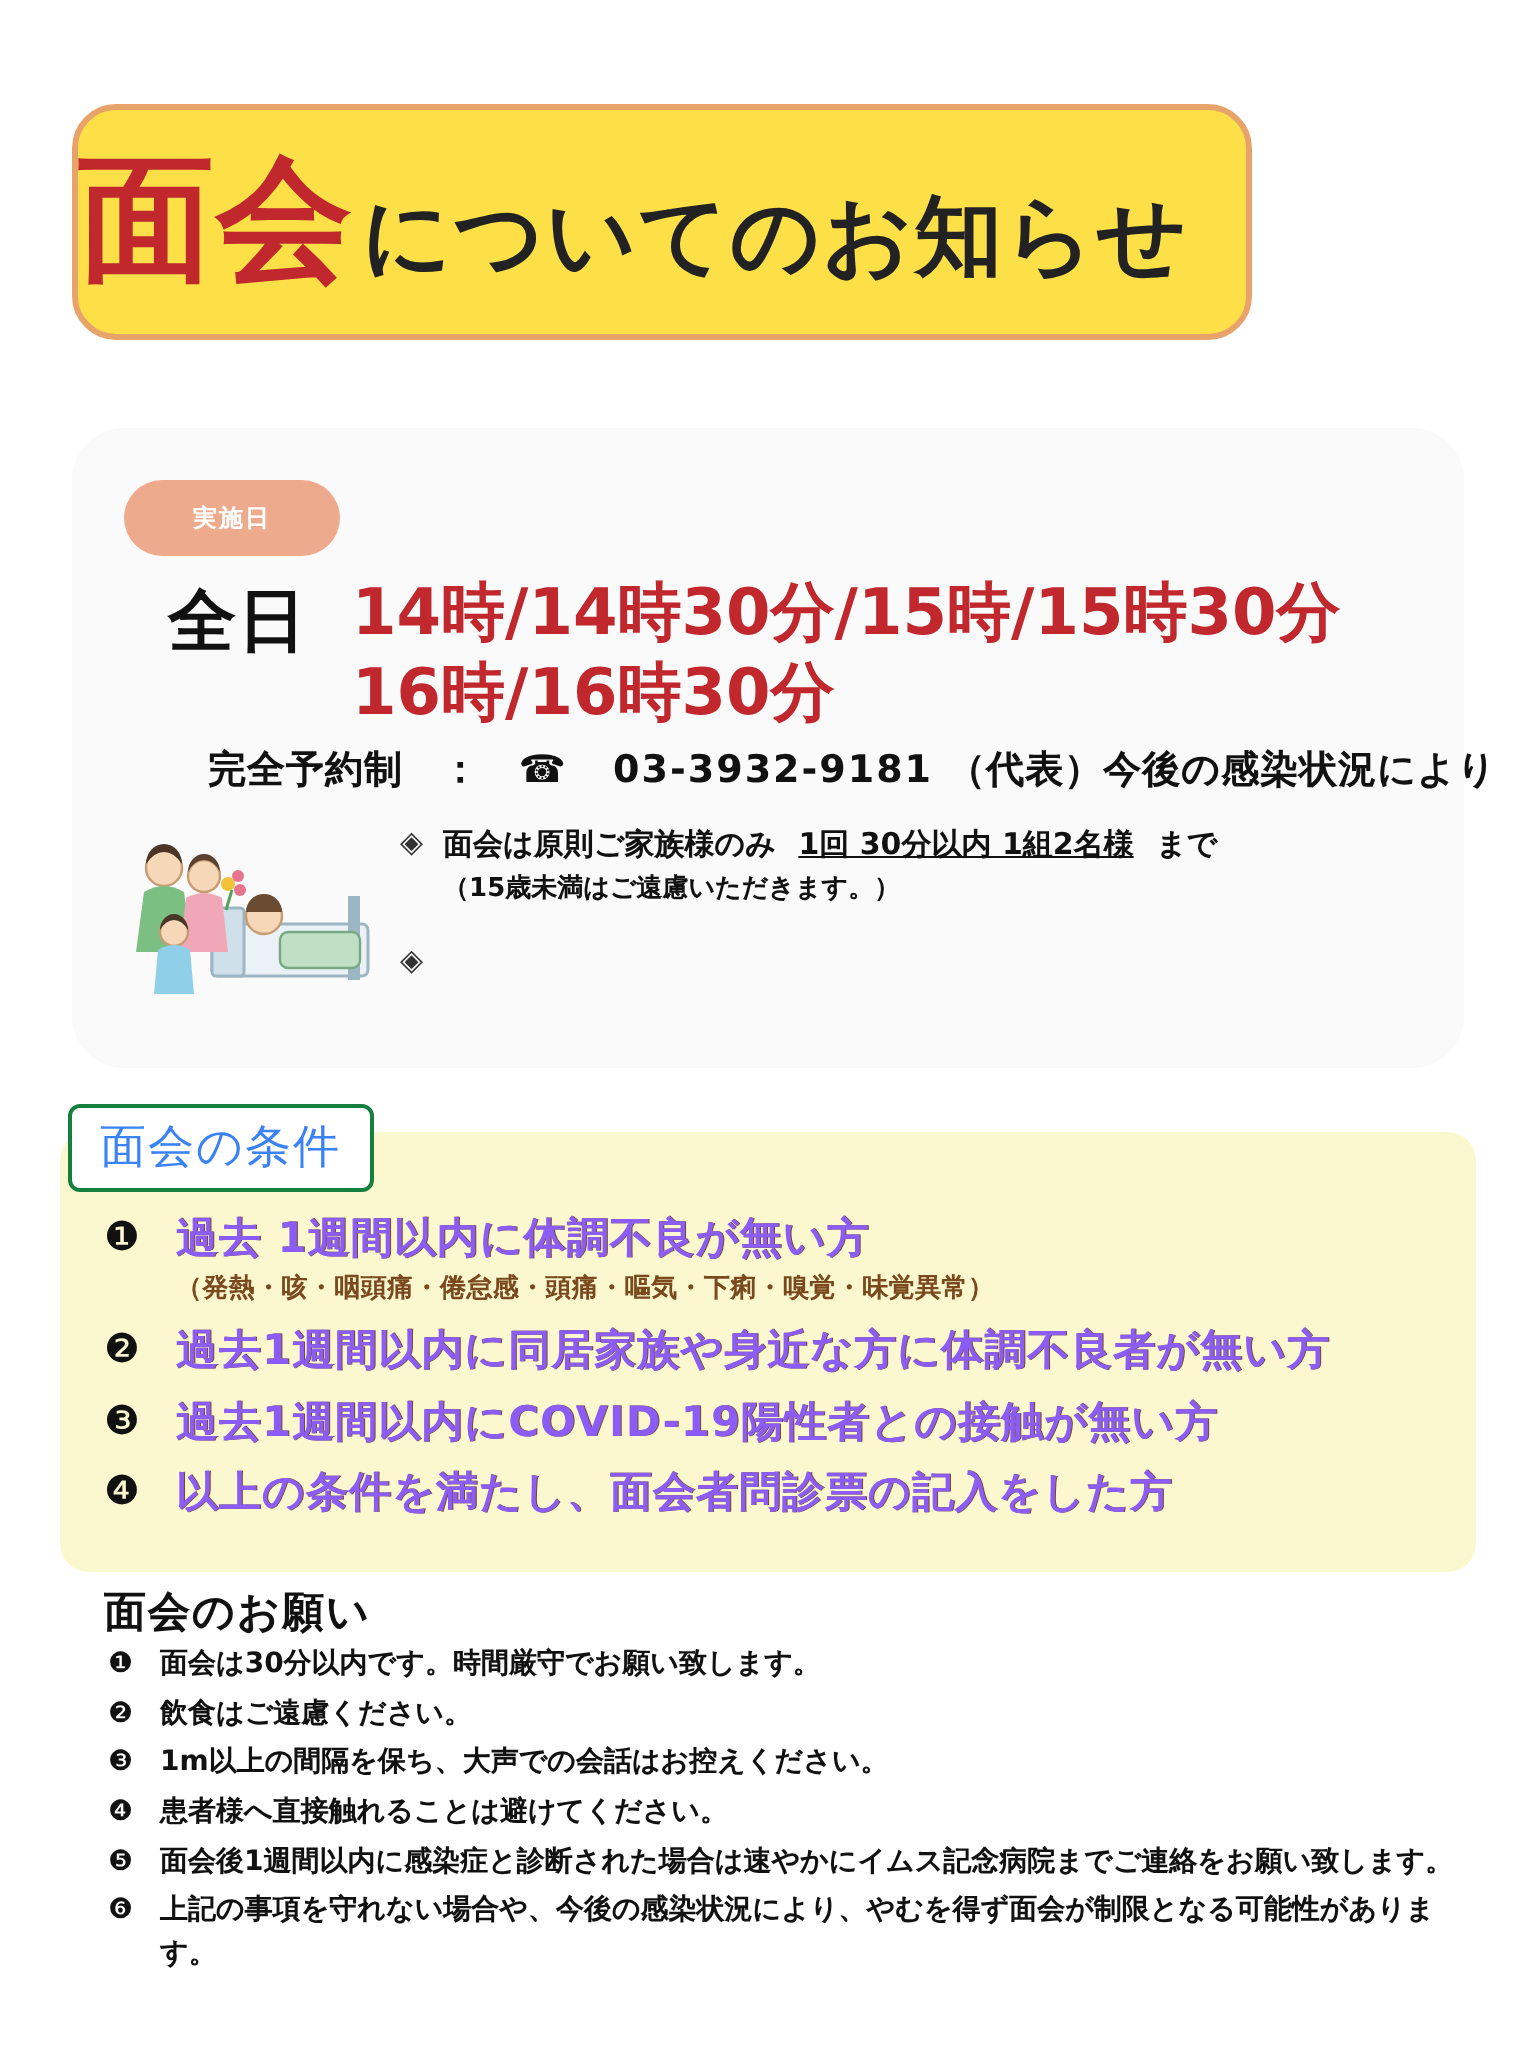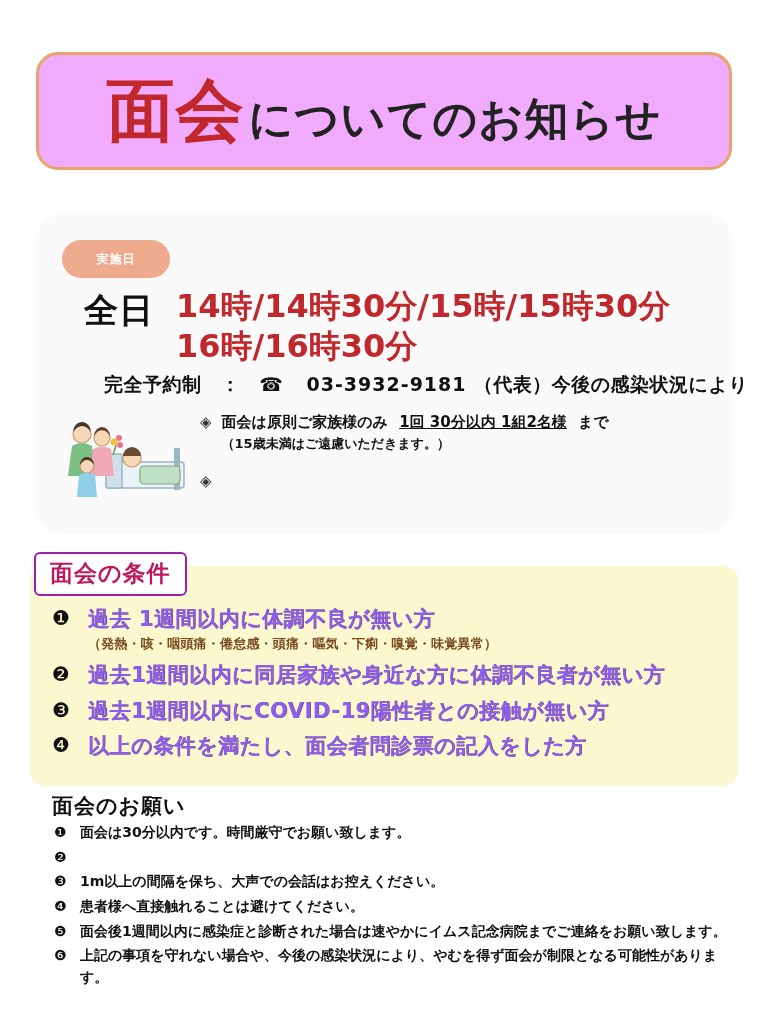--- a/index.html
+++ b/index.html
@@ -10,27 +10,27 @@
     font-family:"Liberation Sans", sans-serif;
     color:#1a1a1a;
     position:relative;
     overflow:hidden;
   }
 
   
   .title-banner {
     position:absolute;
     left:36px; top:52px;
-    width:696px; height:118px;
-    background:#f0abfc;
+    width:590px; height:118px;
+    background:#fde047;
     border:3px solid #e8a36a;
     border-radius:22px;
     display:flex;
     align-items:center;
-    justify-content:center;
+    justify-content:flex-start;
   }
   .title-line {
     display:flex;
     align-items:baseline;
     justify-content:center;
     white-space:nowrap;
   }
   .title-big {
     font-family:"DejaVu Sans", sans-serif;
     font-size:68px;
@@ -148,27 +148,27 @@
     position:absolute;
     left:30px; top:566px;
     width:708px; height:220px;
     background:#fbf8d0;
     border-radius:14px;
   }
   .cond-header {
     position:absolute;
     left:34px; top:552px;
     background:#ffffff;
-    border:2px solid #a21caf;
+    border:2px solid #15803d;
     border-radius:6px;
     padding:4px 14px 5px 14px;
     font-family:"DejaVu Sans", sans-serif;
     font-size:23px;
-    font-weight:bold;
-    color:#be185d;
+    font-weight:normal;
+    color:#3b82f6;
     letter-spacing:1px;
   }
   .cond-list {
     position:absolute;
     left:52px; top:606px;
     width:672px;
   }
   .cond-item {
     display:flex;
     align-items:flex-start;
@@ -350,20 +350,21 @@
 </div>
 
 <div class="req-title">面会のお願い</div>
 <div class="req-list">
   <div class="req-item">
     <span class="req-num">❶</span>
     <span class="req-text">面会は30分以内です。時間厳守でお願い致します。</span>
   </div>
   <div class="req-item">
     <span class="req-num">❷</span>
+    <span class="req-text">飲食はご遠慮ください。</span>
   </div>
   <div class="req-item">
     <span class="req-num">❸</span>
     <span class="req-text">1m以上の間隔を保ち、大声での会話はお控えください。</span>
   </div>
   <div class="req-item">
     <span class="req-num">❹</span>
     <span class="req-text">患者様へ直接触れることは避けてください。</span>
   </div>
   <div class="req-item">

